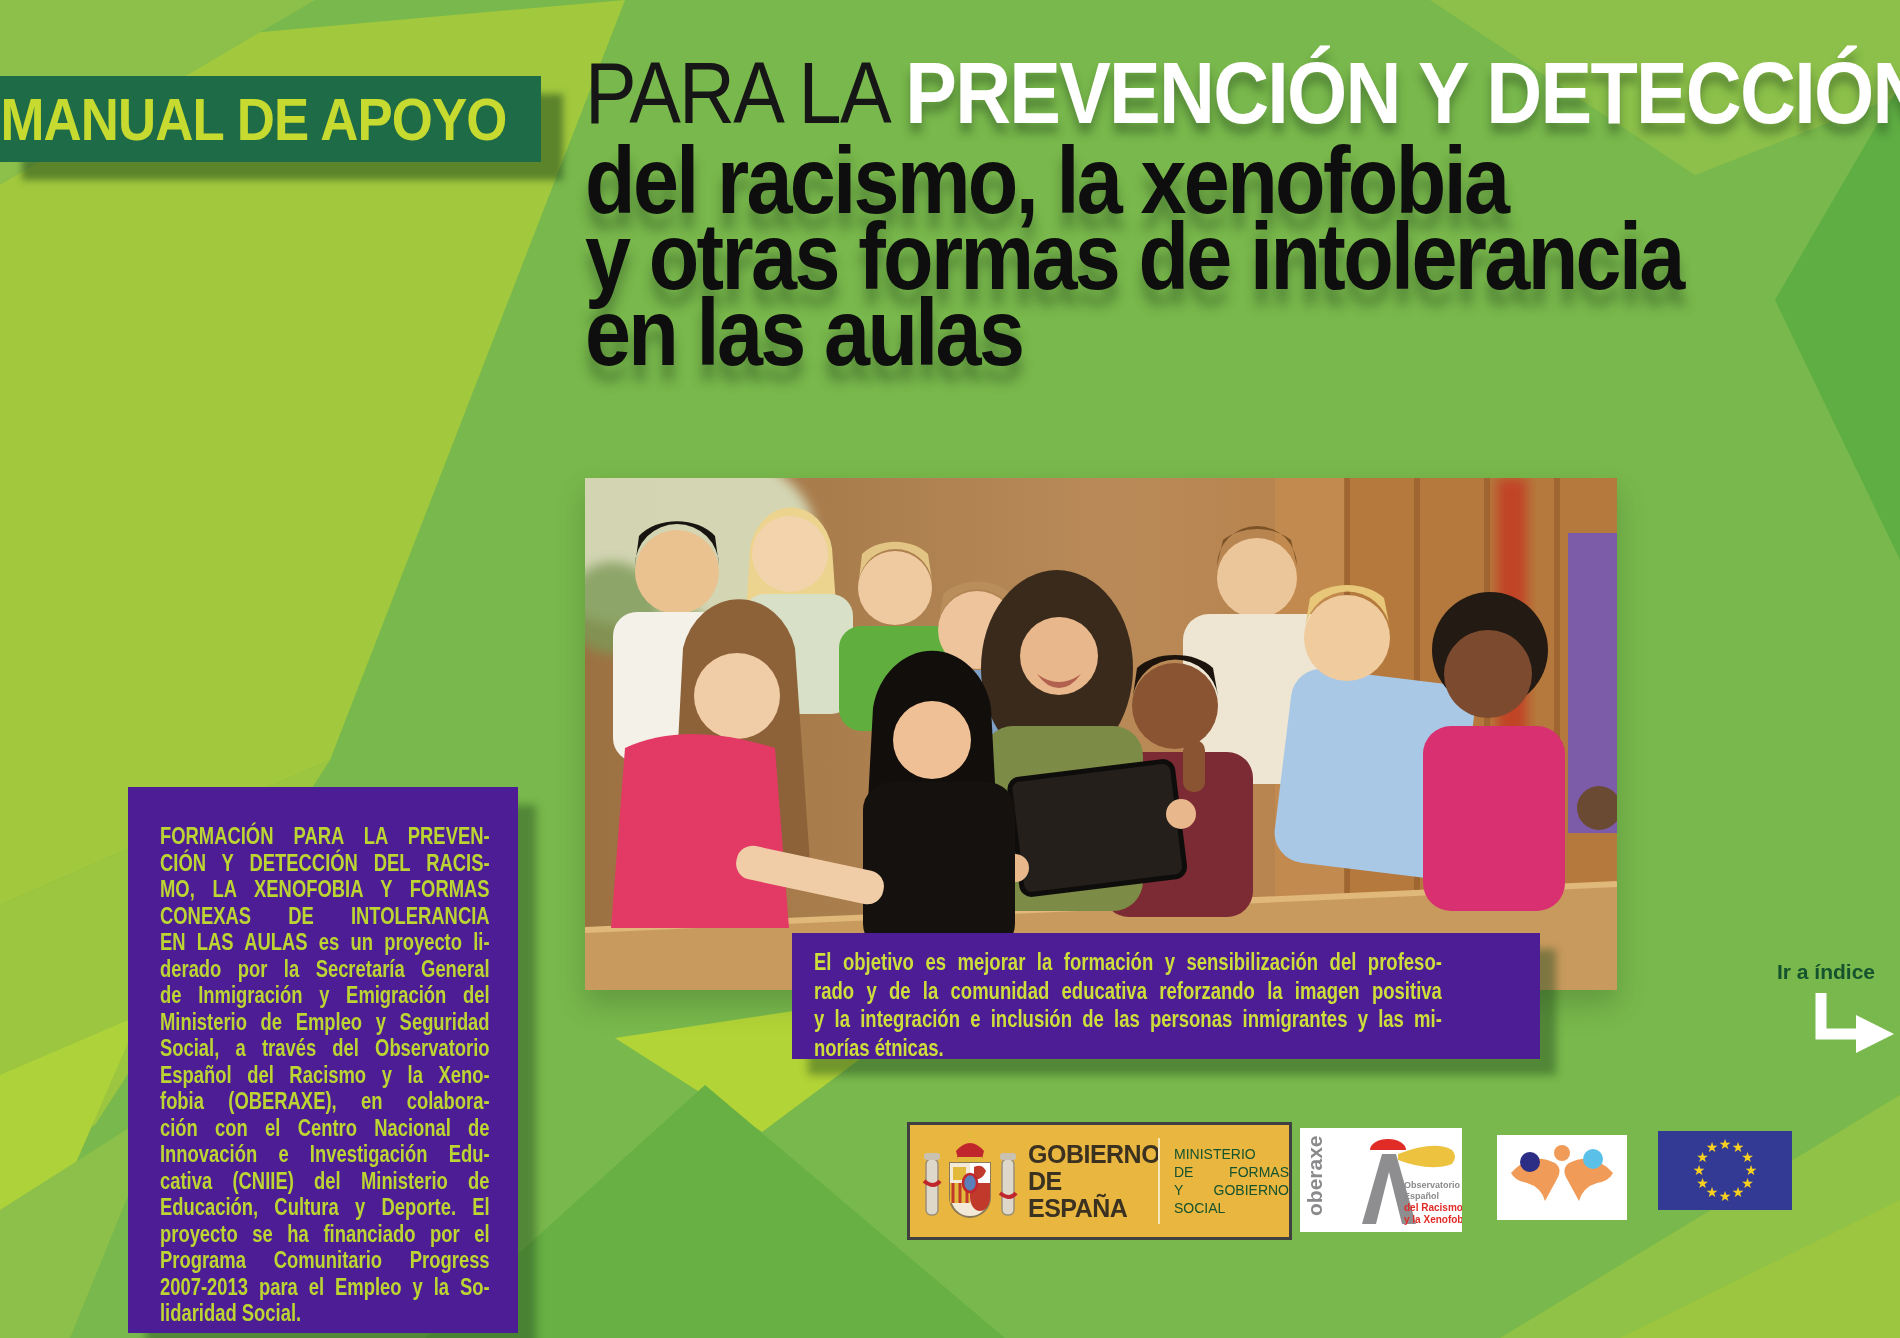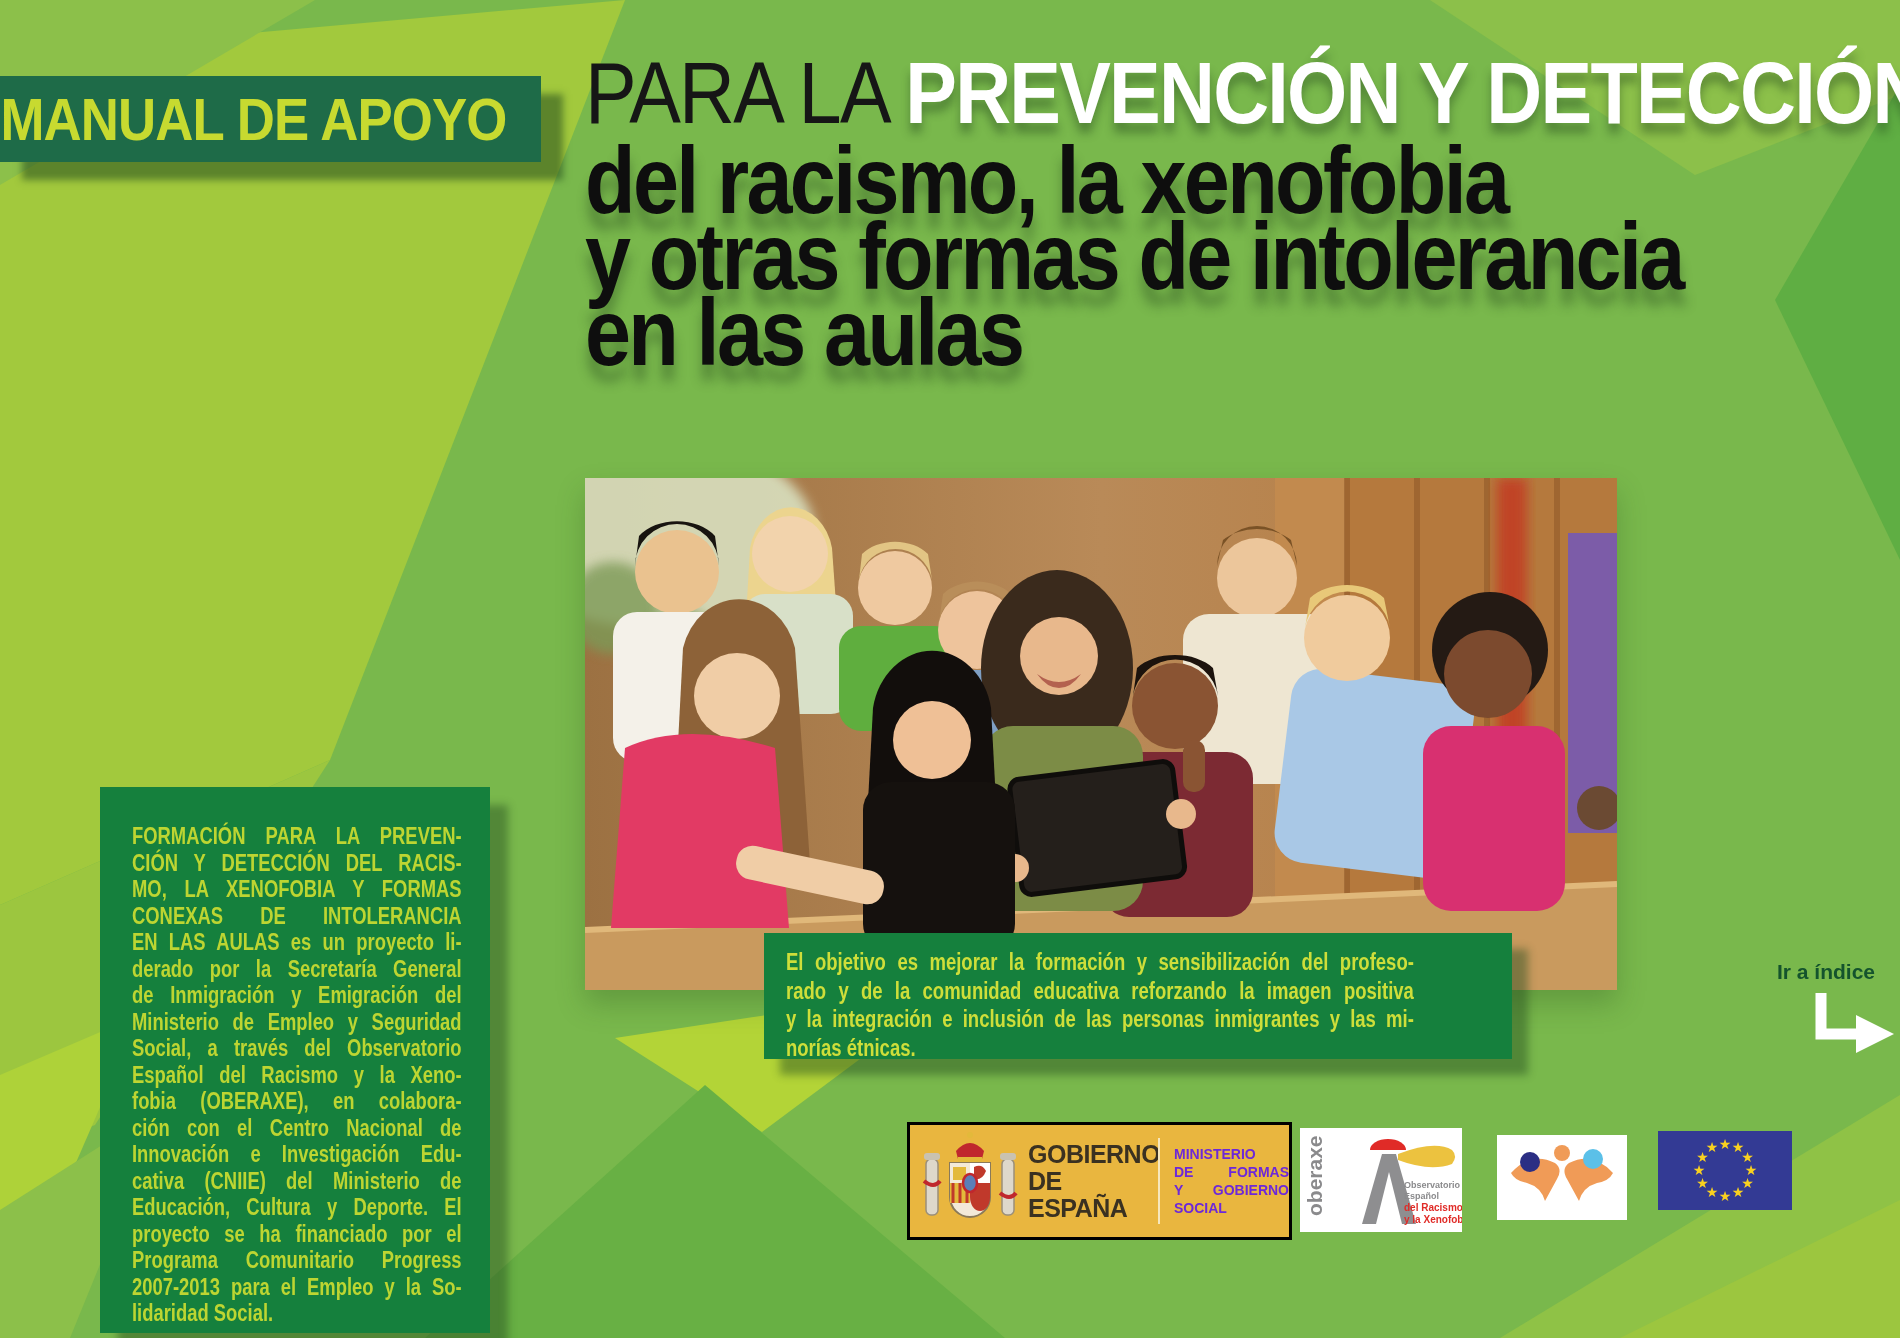--- a/index.html
+++ b/index.html
@@ -34,21 +34,21 @@
     letter-spacing:-3px;transform:scaleX(.88);transform-origin:left center;
     text-shadow:0 16px 13px rgba(35,70,28,.42);
   }
   #t2{top:134px;} #t3{top:210px;} #t4{top:286px;}
   
   .photo{
     position:absolute;left:585px;top:478px;width:1032px;height:512px;
     box-shadow:0 14px 26px rgba(40,80,30,.28);
   }
   
-  .greenbox{position:absolute;background:#15803d;}
+  .greenbox{position:absolute;background:#4c1d95;margin-left:28px;}
   #sidebar-box{
     left:100px;top:787px;width:390px;height:546px;
     box-shadow:18px 18px 8px rgba(35,75,30,.45);
     padding:36px 0 0 32px;box-sizing:border-box;
   }
   #sidebar-box .cond{
     width:412px;transform:scaleX(.80);transform-origin:left top;
     font-size:23px;line-height:26.5px;font-weight:700;color:#bdd532;
   }
   #caption-box{
@@ -65,29 +65,29 @@
   
   .goto-index{
     position:absolute;left:1745px;top:960px;width:130px;
     font-size:21px;font-weight:700;color:#14532d;text-align:right;
   }
   .arrow-wrap{position:absolute;left:1812px;top:993px;}
   
   .logo{position:absolute;box-sizing:border-box;}
   #logo-gobierno{
     left:907px;top:1122px;width:385px;height:118px;
-    background:#e9b63f;border:3px solid #000000;
+    background:#e9b63f;border:3px solid #404040;
     display:flex;align-items:center;
   }
   .gob-arms{width:96px;height:100px;margin-left:12px;flex:0 0 auto;}
   .gob-name{margin-left:10px;width:128px;flex:0 0 auto;}
   .gob-name div{font-size:25px;line-height:27px;font-weight:700;color:#3a3121;letter-spacing:-.5px;}
   .gob-divider{width:2px;height:86px;background:#f6e7bd;flex:0 0 auto;margin:0 2px;}
   .gob-min{margin-left:12px;}
-  .gob-min div{font-size:14px;line-height:18px;font-weight:700;color:#6d28d9;}
+  .gob-min div{font-size:14px;line-height:18px;font-weight:400;color:#14532d;}
   #logo-oberaxe{
     left:1300px;top:1128px;width:162px;height:104px;background:#ffffff;
   }
   #logo-people{left:1497px;top:1135px;width:130px;height:85px;background:#ffffff;}
   #logo-eu{left:1658px;top:1131px;width:134px;height:79px;}
 </style>
 </head>
 <body>
 
 <div id="stage">

